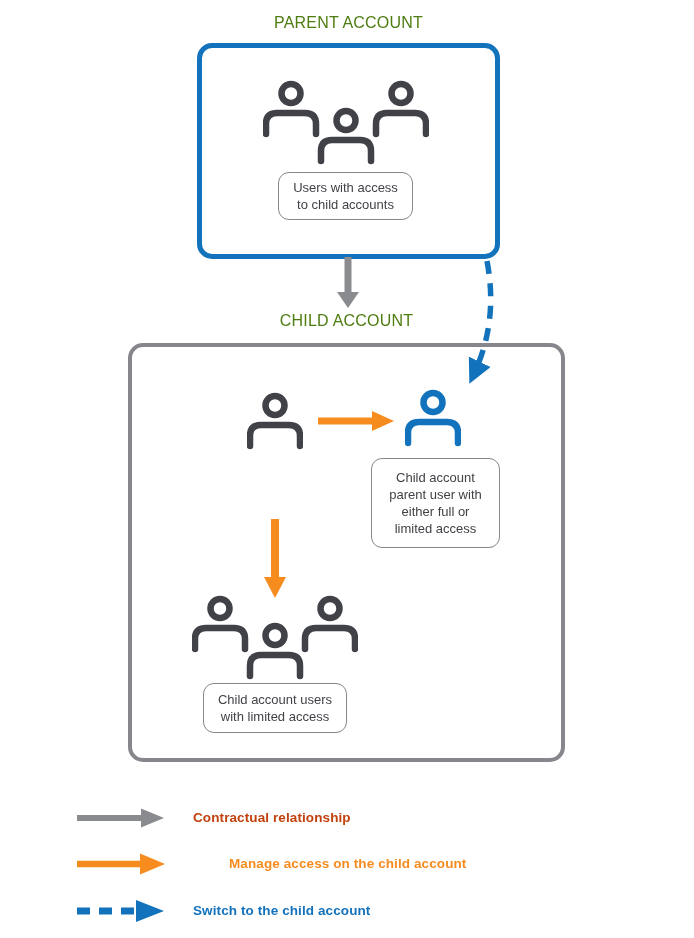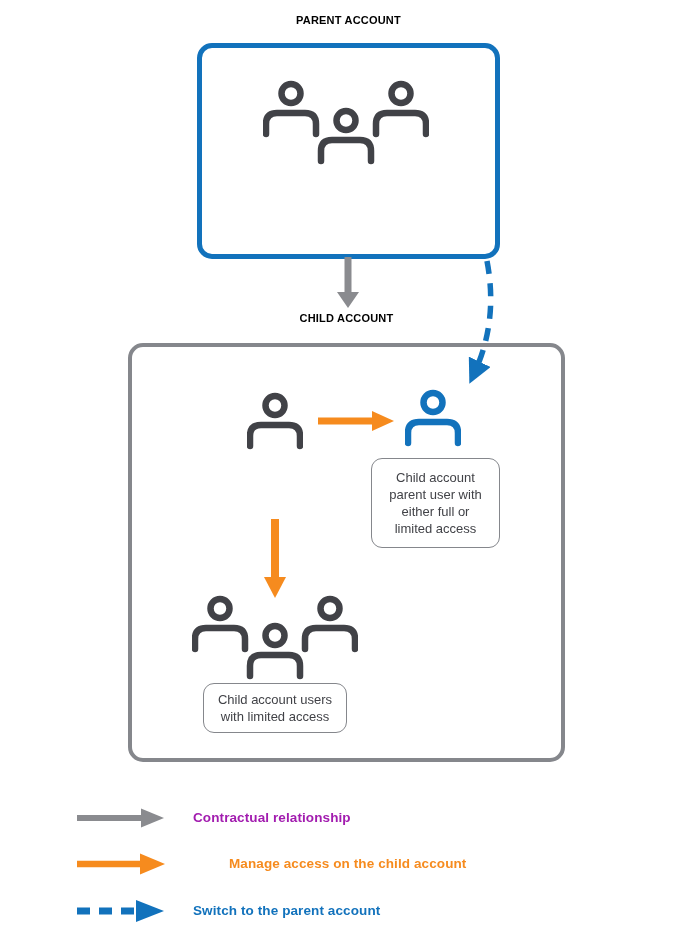--- a/index.html
+++ b/index.html
@@ -8,23 +8,23 @@
     width: 694px;
     height: 938px;
     background: #ffffff;
     font-family: "Liberation Sans", sans-serif;
     overflow: hidden;
   }
   .abs { position: absolute; }
 
   
   .section-title {
-    font-size: 11px;
-    font-weight: 700;
-    color: #000000;
+    font-size: 16px;
+    font-weight: 400;
+    color: #4d7c0f;
     text-align: center;
     letter-spacing: 0.2px;
   }
   .parent-title { left: 197px; top: 14px; width: 303px; }
   .child-title  { left: 128px; top: 312px; width: 437px; }
 
   
   .account-box { background: #ffffff; box-sizing: border-box; }
   .parent-box {
     left: 197px; top: 43px; width: 303px; height: 216px;
@@ -67,21 +67,21 @@
   .p-blue { stroke: #1272BC; }
   .p-halo { stroke: #ffffff; stroke-width: 16; }
 
   
   .legend-row-text {
     font-size: 13.5px;
     font-weight: 700;
     line-height: 26px;
     letter-spacing: 0.1px;
   }
-  .legend-gray   { color: #a21caf; }
+  .legend-gray   { color: #c2410c; }
   .legend-orange { color: #F68B1E; margin-left: 36px; }
   .legend-blue   { color: #1272BC; }
 
   .overlay { pointer-events: none; }
 </style>
 </head>
 <body>
 
 <div class="canvas">
 
@@ -95,20 +95,22 @@
 
   <div class="abs account-box parent-box"></div>
 
   <svg class="abs" style="left:263px; top:80px;" width="166" height="86" viewBox="0 0 166 86">
     <use href="#person-shape" x="0" y="0" class="p p-dark"></use>
     <use href="#person-shape" x="110" y="0" class="p p-dark"></use>
     <use href="#person-shape" x="55" y="27" class="p p-halo"></use>
     <use href="#person-shape" x="55" y="27" class="p p-dark"></use>
   </svg>
 
+  <div class="abs pill pill-parent-users">Users with access
+to child accounts</div>
 
   <svg class="abs" style="left:335px; top:257px;" width="26" height="52" viewBox="0 0 26 52">
     <line x1="13" y1="0" x2="13" y2="37" stroke="#8A8B8F" stroke-width="7"></line>
     <polygon points="2,35 24,35 13,51" fill="#8A8B8F"></polygon>
   </svg>
 
   <div class="abs section-title child-title">CHILD ACCOUNT</div>
 
   <div class="abs account-box child-box"></div>
 
@@ -169,16 +171,16 @@
       <polygon points="65,2.5 65,23.5 90,13" fill="#F68B1E"></polygon>
     </svg>
     <div class="abs legend-row-text legend-orange" style="left:118px; top:0;">Manage access on the child account</div>
   </div>
 
   <div class="abs" style="left:75px; top:898px; width:560px; height:26px;">
     <svg class="abs" style="left:0; top:0;" width="92" height="26" viewBox="0 0 92 26">
       <line x1="2" y1="13" x2="62" y2="13" stroke="#1272BC" stroke-width="7" stroke-dasharray="13 9"></line>
       <polygon points="61,2 61,24 89,13" fill="#1272BC"></polygon>
     </svg>
-    <div class="abs legend-row-text legend-blue" style="left:118px; top:0;">Switch to the parent account</div>
+    <div class="abs legend-row-text legend-blue" style="left:118px; top:0;">Switch to the child account</div>
   </div>
 
 </div>
 
 </body></html>

